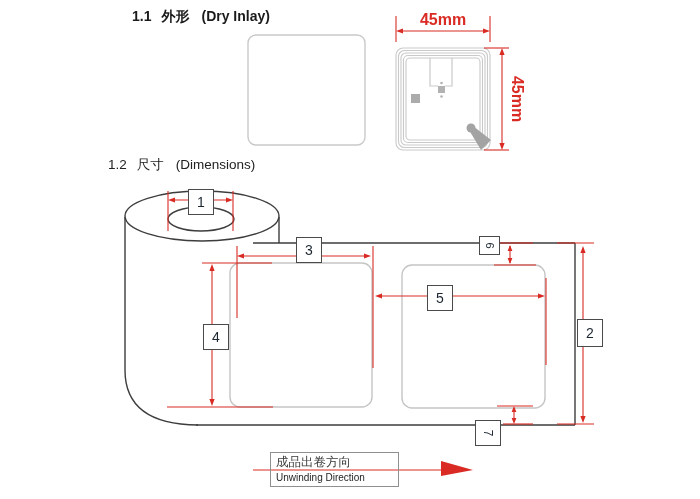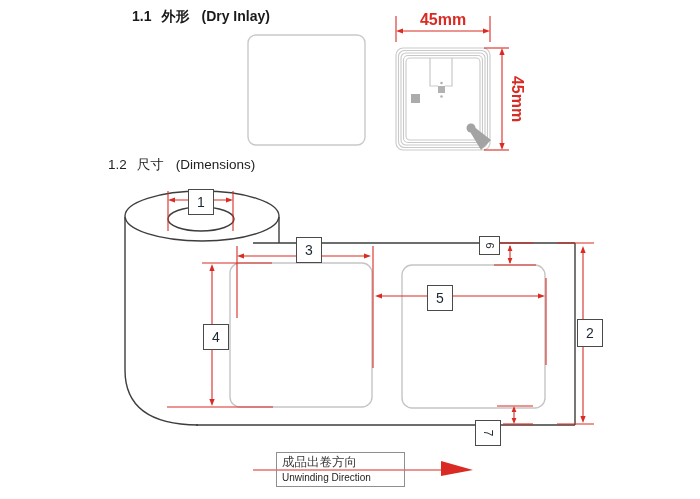--- a/index.html
+++ b/index.html
@@ -24,21 +24,21 @@
   }
   .b1{left:188px;top:189px;width:26px;height:26px;}
   .b2{left:577px;top:319px;width:26px;height:28px;}
   .b3{left:296px;top:237px;width:26px;height:26px;}
   .b4{left:203px;top:324px;width:26px;height:26px;}
   .b5{left:427px;top:285px;width:26px;height:26px;}
   .b6{left:479px;top:236px;width:21px;height:19px;font-size:11px;}
   .b7{left:475px;top:420px;width:26px;height:26px;font-size:12px;}
   .rot90{display:inline-block;transform:rotate(90deg);}
   .unwind-box{
-    left:276px;top:452px;width:129px;height:35px;box-sizing:border-box;
+    left:270px;top:452px;width:129px;height:35px;box-sizing:border-box;
     border:1.2px solid #8f8f8f;background:transparent;
     padding:1px 0 0 5px;color:#2a2a2a;white-space:nowrap;overflow:hidden;
   }
   .unwind-box .zh{display:block;font-size:12.5px;line-height:16px;color:#3a3a3a;}
   .unwind-box .en{display:block;font-size:10px;line-height:16px;color:#1e1e1e;}
 </style>
 </head>
 <body>
 
 <div id="page">

